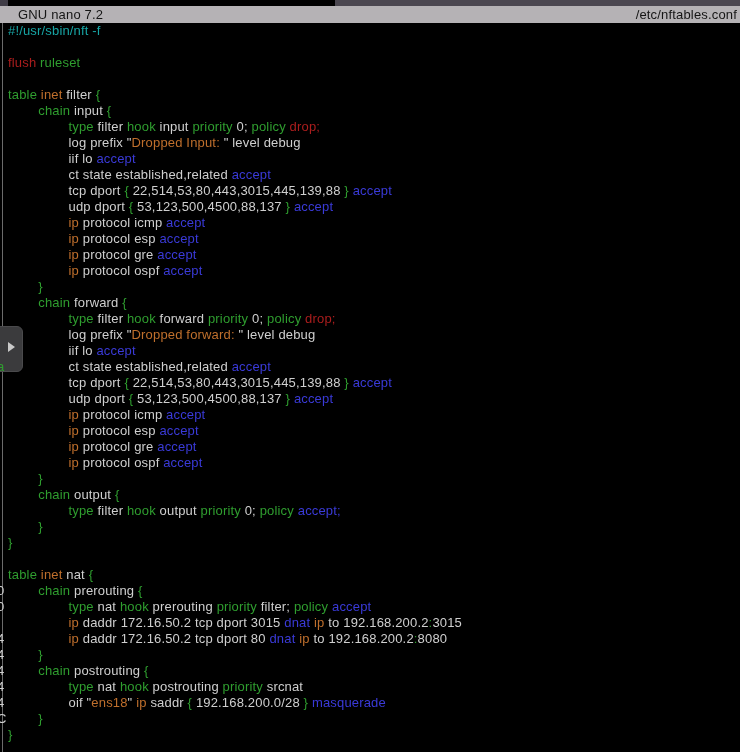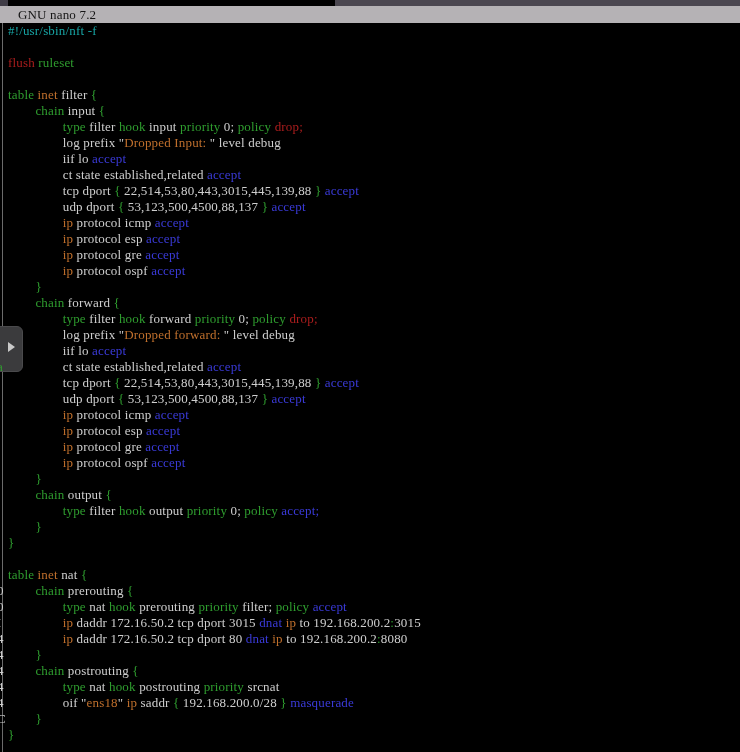--- a/index.html
+++ b/index.html
@@ -1,17 +1,17 @@
 <!DOCTYPE html>
 <html><head>
 <meta charset="utf-8">
 <style>
   html,body{margin:0;padding:0;background:#000;}
   .screen{position:relative;width:740px;height:752px;background:#000;overflow:hidden;
-          font-family:Liberation Serif, serif;}
+          font-family:Liberation Sans, sans-serif;}
   
   .top-strip{position:absolute;top:0;left:0;width:740px;height:6px;background:#000;}
   .strip-left{position:absolute;top:0;left:0;width:8px;height:6px;background:#3f3c46;}
   .strip-right{position:absolute;top:0;left:335px;width:405px;height:6px;background:#4b4750;}
   
   .titlebar{position:absolute;top:6px;left:0;width:740px;height:17px;background:#b5b2b5;
             color:#151515;font-size:13px;line-height:17px;letter-spacing:0.17px;white-space:pre;}
   .tb-app{position:absolute;left:18px;top:0;}
   .tb-file{position:absolute;right:3px;top:0;}
   
@@ -35,20 +35,21 @@
 
 <div class="screen">
 
   <div class="top-strip">
     <div class="strip-left"></div>
     <div class="strip-right"></div>
   </div>
 
   <div class="titlebar">
     <span class="tb-app">GNU nano 7.2</span>
+    <span class="tb-file">/etc/nftables.conf</span>
   </div>
 
   <div class="vline"></div>
 
   <div class="code" id="code"><div class="row"><span style="color: rgb(23, 165, 165);">#!/usr/sbin/nft -f</span></div><div class="row"></div><div class="row"><span style="color: rgb(171, 29, 29);">flush</span><span style="color: rgb(207, 207, 207);"> </span><span style="color: rgb(47, 158, 47);">ruleset</span></div><div class="row"></div><div class="row"><span style="color: rgb(47, 158, 47);">table</span><span style="color: rgb(207, 207, 207);"> </span><span style="color: rgb(191, 111, 44);">inet</span><span style="color: rgb(207, 207, 207);"> filter </span><span style="color: rgb(47, 158, 47);">{</span></div><div class="row"><span style="color: rgb(207, 207, 207);">        </span><span style="color: rgb(47, 158, 47);">chain</span><span style="color: rgb(207, 207, 207);"> input </span><span style="color: rgb(47, 158, 47);">{</span></div><div class="row"><span style="color: rgb(207, 207, 207);">                </span><span style="color: rgb(47, 158, 47);">type</span><span style="color: rgb(207, 207, 207);"> filter </span><span style="color: rgb(47, 158, 47);">hook</span><span style="color: rgb(207, 207, 207);"> input </span><span style="color: rgb(47, 158, 47);">priority</span><span style="color: rgb(207, 207, 207);"> 0; </span><span style="color: rgb(47, 158, 47);">policy</span><span style="color: rgb(207, 207, 207);"> </span><span style="color: rgb(171, 29, 29);">drop;</span></div><div class="row"><span style="color: rgb(207, 207, 207);">                log prefix "</span><span style="color: rgb(191, 111, 44);">Dropped Input: </span><span style="color: rgb(207, 207, 207);">" level debug</span></div><div class="row"><span style="color: rgb(207, 207, 207);">                iif lo </span><span style="color: rgb(58, 58, 216);">accept</span></div><div class="row"><span style="color: rgb(207, 207, 207);">                ct state established,related </span><span style="color: rgb(58, 58, 216);">accept</span></div><div class="row"><span style="color: rgb(207, 207, 207);">                tcp dport </span><span style="color: rgb(47, 158, 47);">{</span><span style="color: rgb(207, 207, 207);"> 22,514,53,80,443,3015,445,139,88 </span><span style="color: rgb(47, 158, 47);">}</span><span style="color: rgb(207, 207, 207);"> </span><span style="color: rgb(58, 58, 216);">accept</span></div><div class="row"><span style="color: rgb(207, 207, 207);">                udp dport </span><span style="color: rgb(47, 158, 47);">{</span><span style="color: rgb(207, 207, 207);"> 53,123,500,4500,88,137 </span><span style="color: rgb(47, 158, 47);">}</span><span style="color: rgb(207, 207, 207);"> </span><span style="color: rgb(58, 58, 216);">accept</span></div><div class="row"><span style="color: rgb(207, 207, 207);">                </span><span style="color: rgb(191, 111, 44);">ip</span><span style="color: rgb(207, 207, 207);"> protocol icmp </span><span style="color: rgb(58, 58, 216);">accept</span></div><div class="row"><span style="color: rgb(207, 207, 207);">                </span><span style="color: rgb(191, 111, 44);">ip</span><span style="color: rgb(207, 207, 207);"> protocol esp </span><span style="color: rgb(58, 58, 216);">accept</span></div><div class="row"><span style="color: rgb(207, 207, 207);">                </span><span style="color: rgb(191, 111, 44);">ip</span><span style="color: rgb(207, 207, 207);"> protocol gre </span><span style="color: rgb(58, 58, 216);">accept</span></div><div class="row"><span style="color: rgb(207, 207, 207);">                </span><span style="color: rgb(191, 111, 44);">ip</span><span style="color: rgb(207, 207, 207);"> protocol ospf </span><span style="color: rgb(58, 58, 216);">accept</span></div><div class="row"><span style="color: rgb(207, 207, 207);">        </span><span style="color: rgb(47, 158, 47);">}</span></div><div class="row"><span style="color: rgb(207, 207, 207);">        </span><span style="color: rgb(47, 158, 47);">chain</span><span style="color: rgb(207, 207, 207);"> forward </span><span style="color: rgb(47, 158, 47);">{</span></div><div class="row"><span style="color: rgb(207, 207, 207);">                </span><span style="color: rgb(47, 158, 47);">type</span><span style="color: rgb(207, 207, 207);"> filter </span><span style="color: rgb(47, 158, 47);">hook</span><span style="color: rgb(207, 207, 207);"> forward </span><span style="color: rgb(47, 158, 47);">priority</span><span style="color: rgb(207, 207, 207);"> 0; </span><span style="color: rgb(47, 158, 47);">policy</span><span style="color: rgb(207, 207, 207);"> </span><span style="color: rgb(171, 29, 29);">drop;</span></div><div class="row"><span style="color: rgb(207, 207, 207);">                log prefix "</span><span style="color: rgb(191, 111, 44);">Dropped forward: </span><span style="color: rgb(207, 207, 207);">" level debug</span></div><div class="row"><span style="color: rgb(207, 207, 207);">                iif lo </span><span style="color: rgb(58, 58, 216);">accept</span></div><div class="row"><span style="color: rgb(207, 207, 207);">                ct state established,related </span><span style="color: rgb(58, 58, 216);">accept</span></div><div class="row"><span style="color: rgb(207, 207, 207);">                tcp dport </span><span style="color: rgb(47, 158, 47);">{</span><span style="color: rgb(207, 207, 207);"> 22,514,53,80,443,3015,445,139,88 </span><span style="color: rgb(47, 158, 47);">}</span><span style="color: rgb(207, 207, 207);"> </span><span style="color: rgb(58, 58, 216);">accept</span></div><div class="row"><span style="color: rgb(207, 207, 207);">                udp dport </span><span style="color: rgb(47, 158, 47);">{</span><span style="color: rgb(207, 207, 207);"> 53,123,500,4500,88,137 </span><span style="color: rgb(47, 158, 47);">}</span><span style="color: rgb(207, 207, 207);"> </span><span style="color: rgb(58, 58, 216);">accept</span></div><div class="row"><span style="color: rgb(207, 207, 207);">                </span><span style="color: rgb(191, 111, 44);">ip</span><span style="color: rgb(207, 207, 207);"> protocol icmp </span><span style="color: rgb(58, 58, 216);">accept</span></div><div class="row"><span style="color: rgb(207, 207, 207);">                </span><span style="color: rgb(191, 111, 44);">ip</span><span style="color: rgb(207, 207, 207);"> protocol esp </span><span style="color: rgb(58, 58, 216);">accept</span></div><div class="row"><span style="color: rgb(207, 207, 207);">                </span><span style="color: rgb(191, 111, 44);">ip</span><span style="color: rgb(207, 207, 207);"> protocol gre </span><span style="color: rgb(58, 58, 216);">accept</span></div><div class="row"><span style="color: rgb(207, 207, 207);">                </span><span style="color: rgb(191, 111, 44);">ip</span><span style="color: rgb(207, 207, 207);"> protocol ospf </span><span style="color: rgb(58, 58, 216);">accept</span></div><div class="row"><span style="color: rgb(207, 207, 207);">        </span><span style="color: rgb(47, 158, 47);">}</span></div><div class="row"><span style="color: rgb(207, 207, 207);">        </span><span style="color: rgb(47, 158, 47);">chain</span><span style="color: rgb(207, 207, 207);"> output </span><span style="color: rgb(47, 158, 47);">{</span></div><div class="row"><span style="color: rgb(207, 207, 207);">                </span><span style="color: rgb(47, 158, 47);">type</span><span style="color: rgb(207, 207, 207);"> filter </span><span style="color: rgb(47, 158, 47);">hook</span><span style="color: rgb(207, 207, 207);"> output </span><span style="color: rgb(47, 158, 47);">priority</span><span style="color: rgb(207, 207, 207);"> 0; </span><span style="color: rgb(47, 158, 47);">policy</span><span style="color: rgb(207, 207, 207);"> </span><span style="color: rgb(58, 58, 216);">accept;</span></div><div class="row"><span style="color: rgb(207, 207, 207);">        </span><span style="color: rgb(47, 158, 47);">}</span></div><div class="row"><span style="color: rgb(47, 158, 47);">}</span></div><div class="row"></div><div class="row"><span style="color: rgb(47, 158, 47);">table</span><span style="color: rgb(207, 207, 207);"> </span><span style="color: rgb(191, 111, 44);">inet</span><span style="color: rgb(207, 207, 207);"> nat </span><span style="color: rgb(47, 158, 47);">{</span></div><div class="row"><span style="color: rgb(207, 207, 207);">        </span><span style="color: rgb(47, 158, 47);">chain</span><span style="color: rgb(207, 207, 207);"> prerouting </span><span style="color: rgb(47, 158, 47);">{</span></div><div class="row"><span style="color: rgb(207, 207, 207);">                </span><span style="color: rgb(47, 158, 47);">type</span><span style="color: rgb(207, 207, 207);"> nat </span><span style="color: rgb(47, 158, 47);">hook</span><span style="color: rgb(207, 207, 207);"> prerouting </span><span style="color: rgb(47, 158, 47);">priority</span><span style="color: rgb(207, 207, 207);"> filter; </span><span style="color: rgb(47, 158, 47);">policy</span><span style="color: rgb(207, 207, 207);"> </span><span style="color: rgb(58, 58, 216);">accept</span></div><div class="row"><span style="color: rgb(207, 207, 207);">                </span><span style="color: rgb(191, 111, 44);">ip</span><span style="color: rgb(207, 207, 207);"> daddr 172.16.50.2 tcp dport 3015 </span><span style="color: rgb(58, 58, 216);">dnat</span><span style="color: rgb(207, 207, 207);"> </span><span style="color: rgb(191, 111, 44);">ip</span><span style="color: rgb(207, 207, 207);"> to 192.168.200.2</span><span style="color: rgb(47, 158, 47);">:</span><span style="color: rgb(207, 207, 207);">3015</span></div><div class="row"><span style="color: rgb(207, 207, 207);">                </span><span style="color: rgb(191, 111, 44);">ip</span><span style="color: rgb(207, 207, 207);"> daddr 172.16.50.2 tcp dport 80 </span><span style="color: rgb(58, 58, 216);">dnat</span><span style="color: rgb(207, 207, 207);"> </span><span style="color: rgb(191, 111, 44);">ip</span><span style="color: rgb(207, 207, 207);"> to 192.168.200.2</span><span style="color: rgb(47, 158, 47);">:</span><span style="color: rgb(207, 207, 207);">8080</span></div><div class="row"><span style="color: rgb(207, 207, 207);">        </span><span style="color: rgb(47, 158, 47);">}</span></div><div class="row"><span style="color: rgb(207, 207, 207);">        </span><span style="color: rgb(47, 158, 47);">chain</span><span style="color: rgb(207, 207, 207);"> postrouting </span><span style="color: rgb(47, 158, 47);">{</span></div><div class="row"><span style="color: rgb(207, 207, 207);">                </span><span style="color: rgb(47, 158, 47);">type</span><span style="color: rgb(207, 207, 207);"> nat </span><span style="color: rgb(47, 158, 47);">hook</span><span style="color: rgb(207, 207, 207);"> postrouting </span><span style="color: rgb(47, 158, 47);">priority</span><span style="color: rgb(207, 207, 207);"> srcnat</span></div><div class="row"><span style="color: rgb(207, 207, 207);">                oif "</span><span style="color: rgb(191, 111, 44);">ens18</span><span style="color: rgb(207, 207, 207);">" </span><span style="color: rgb(191, 111, 44);">ip</span><span style="color: rgb(207, 207, 207);"> saddr </span><span style="color: rgb(47, 158, 47);">{</span><span style="color: rgb(207, 207, 207);"> 192.168.200.0/28 </span><span style="color: rgb(47, 158, 47);">}</span><span style="color: rgb(207, 207, 207);"> </span><span style="color: rgb(58, 58, 216);">masquerade</span></div><div class="row"><span style="color: rgb(207, 207, 207);">        </span><span style="color: rgb(47, 158, 47);">}</span></div><div class="row"><span style="color: rgb(47, 158, 47);">}</span></div></div>
 
   <div id="frags">
       <div class="frag" style="top: 359px;"><span style="color: rgb(47, 158, 47);">a</span></div>
       <div class="frag" style="top: 583px;"><span style="color: rgb(207, 207, 207);">0</span></div>
       <div class="frag" style="top: 599px;"><span style="color: rgb(207, 207, 207);">0</span></div>

